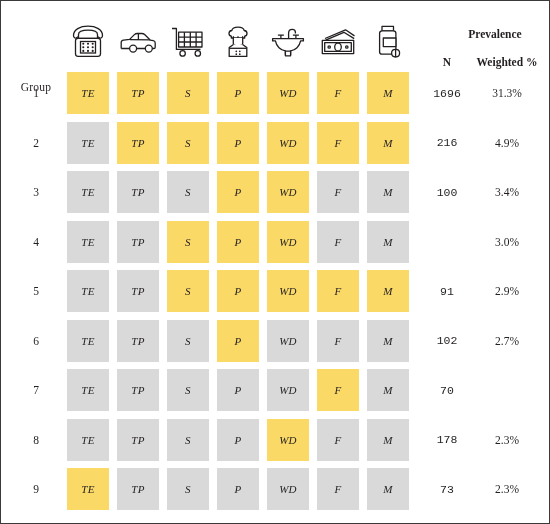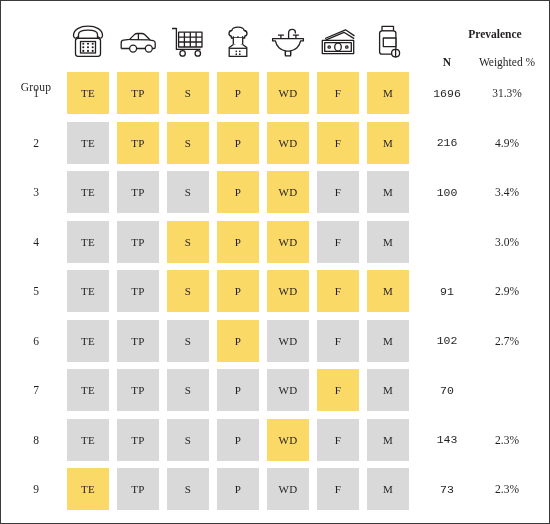--- a/index.html
+++ b/index.html
@@ -82,21 +82,21 @@
     font-size: 11.5px;
     font-weight: bold;
   }
   .w-head {
     position: absolute;
     left: 466px;
     top: 55px;
     width: 80px;
     text-align: center;
     font-size: 11.5px;
-    font-weight: normal;
+    font-weight: bold;
   }
 
   
   .rows {
     position: absolute;
     left: 0;
     top: 71px;
     width: 550px;
   }
   .row {
@@ -114,20 +114,21 @@
     align-items: center;
     justify-content: center;
     font-size: 11.5px;
   }
   .cells {
     position: absolute;
     left: 66px;
     top: 0;
     display: flex;
     flex-direction: row;
+    font-style: italic;
   }
   .cell {
     width: 42px;
     height: 42px;
     margin-right: 8px;
     display: flex;
     align-items: center;
     justify-content: center;
     font-size: 11px;
     letter-spacing: 0.3px;
@@ -368,21 +369,21 @@
         <div class="row-num">8</div>
         <div class="cells">
           <div class="cell off" style="background: rgb(217, 217, 217);">TE</div>
           <div class="cell off" style="background: rgb(217, 217, 217);">TP</div>
           <div class="cell off" style="background: rgb(217, 217, 217);">S</div>
           <div class="cell off" style="background: rgb(217, 217, 217);">P</div>
           <div class="cell on" style="background: rgb(250, 217, 103);">WD</div>
           <div class="cell off" style="background: rgb(217, 217, 217);">F</div>
           <div class="cell off" style="background: rgb(217, 217, 217);">M</div>
         </div>
-        <div class="row-n">143</div>
+        <div class="row-n">178</div>
         <div class="row-w">2.3%</div>
       </div>
       <div class="row">
         <div class="row-num">9</div>
         <div class="cells">
           <div class="cell on" style="background: rgb(250, 217, 103);">TE</div>
           <div class="cell off" style="background: rgb(217, 217, 217);">TP</div>
           <div class="cell off" style="background: rgb(217, 217, 217);">S</div>
           <div class="cell off" style="background: rgb(217, 217, 217);">P</div>
           <div class="cell off" style="background: rgb(217, 217, 217);">WD</div>

